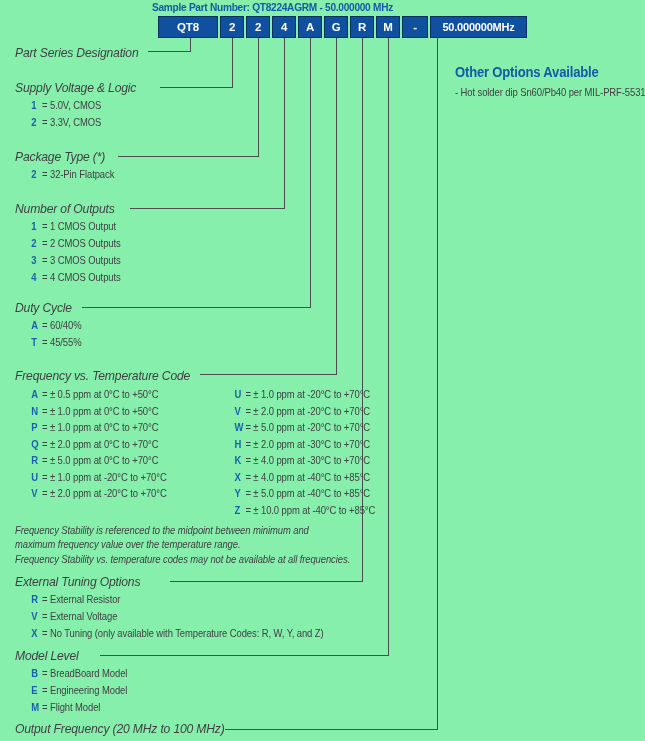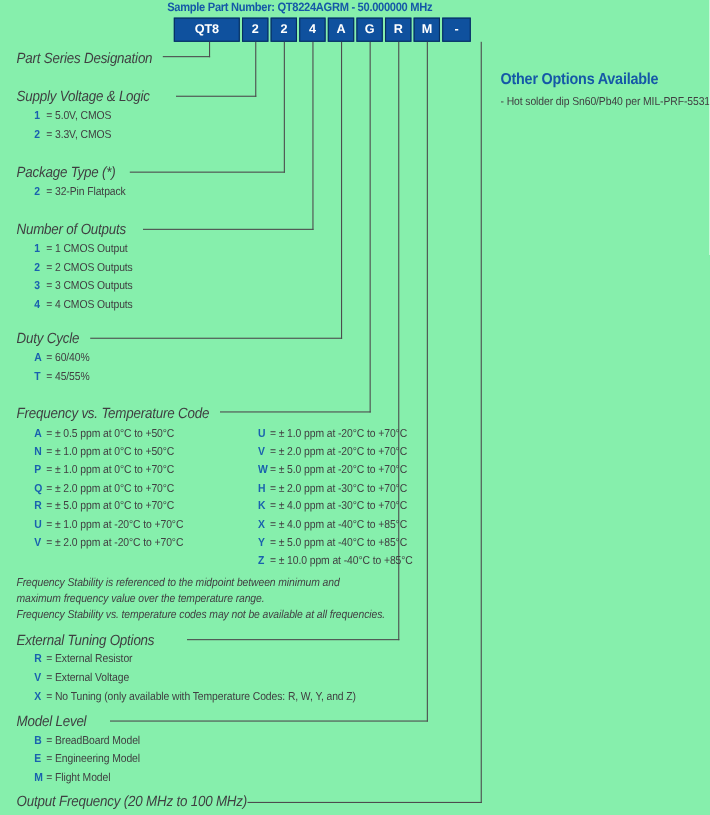--- a/index.html
+++ b/index.html
@@ -109,20 +109,21 @@
   <div class="box-row">
     <div class="pbox w-lg">QT8</div>
     <div class="pbox w-sm">2</div>
     <div class="pbox w-sm">2</div>
     <div class="pbox w-sm">4</div>
     <div class="pbox w-sm">A</div>
     <div class="pbox w-sm">G</div>
     <div class="pbox w-sm">R</div>
     <div class="pbox w-sm">M</div>
     <div class="pbox w-dash">-</div>
+    <div class="pbox w-freq">50.000000MHz</div>
   </div>
 
   <div class="conn c1"></div>
   <div class="conn c2"></div>
   <div class="conn c3"></div>
   <div class="conn c4"></div>
   <div class="conn c5"></div>
   <div class="conn c6"></div>
   <div class="conn c7"></div>
   <div class="conn c8"></div>

